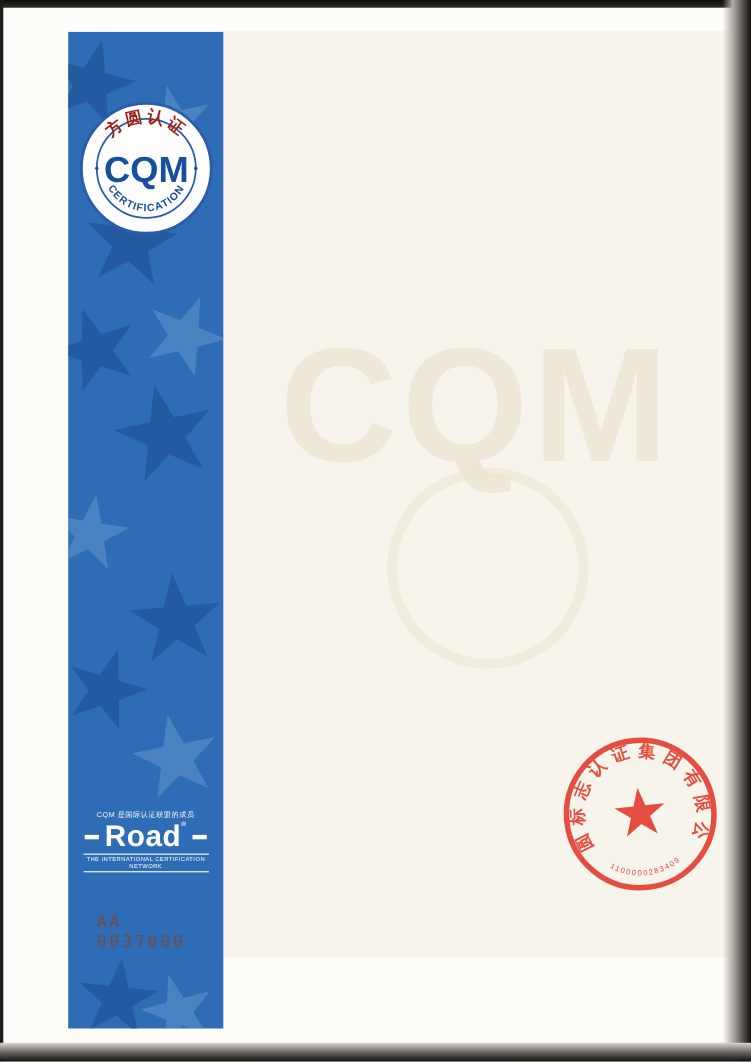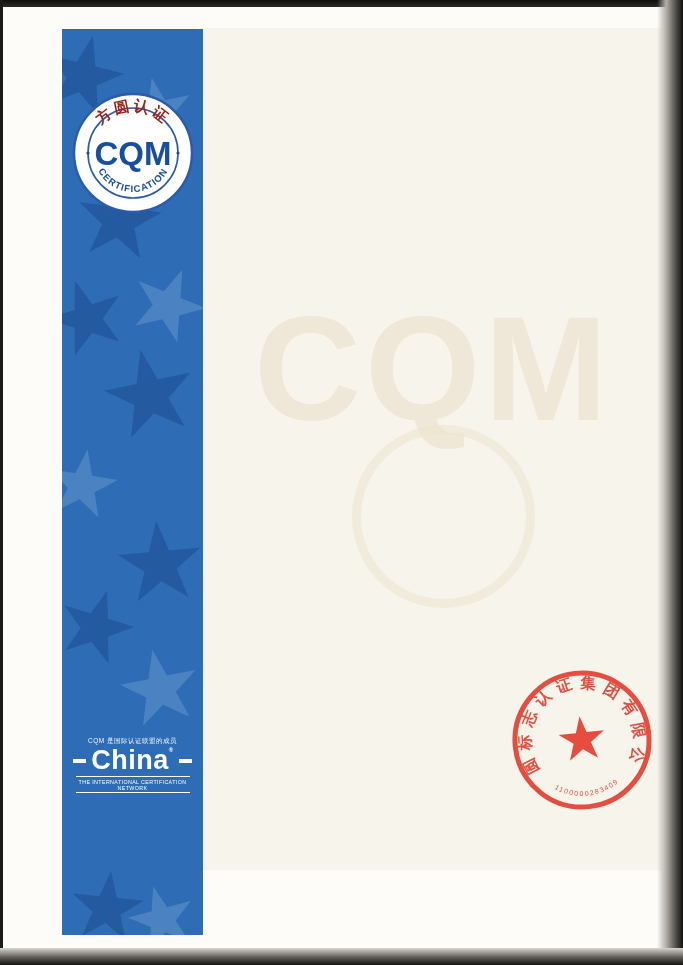--- a/index.html
+++ b/index.html
@@ -111,26 +111,27 @@
         <textPath href="#badgeBot" startOffset="50%" text-anchor="middle">CERTIFICATION</textPath>
       </text>
       <circle cx="17" cy="62" r="1.6" fill="#174fa0"></circle>
       <circle cx="107" cy="62" r="1.6" fill="#174fa0"></circle>
     </svg>
 
     <div class="abs iqnet">
       <div class="iqnet-note">CQM 是国际认证联盟的成员</div>
       <div class="iqnet-row">
         <span class="iqnet-dash"></span>
-        <span class="iqnet-name"><span>China</span><span class="iqnet-reg">®</span></span>
+        <span class="iqnet-name"><span>Road</span><span class="iqnet-reg">®</span></span>
         <span class="iqnet-dash"></span>
       </div>
       <div class="iqnet-sub">THE INTERNATIONAL CERTIFICATION NETWORK</div>
     </div>
 
+    <div class="abs serial">AA 0037000</div>
   </div>
 
   <div class="content">
     <div class="abs cert-en">CERTIFICATE</div>
     <div class="abs title-cn">环境管理体系认证证书</div>
     <div class="abs certno"><span>证书编号：</span><b>00222E30123R3M</b></div>
     <div class="abs declare">兹证明</div>
     <div class="abs company">海南中明工程有限公司</div>
     <div class="abs kai" style="top:275px;">统一社会信用代码: 91460000747777109N</div>
     <div class="abs kai" style="top:290px;">住所: 海南省海口市国贸大道 24 号海涯大厦 13 楼</div>

